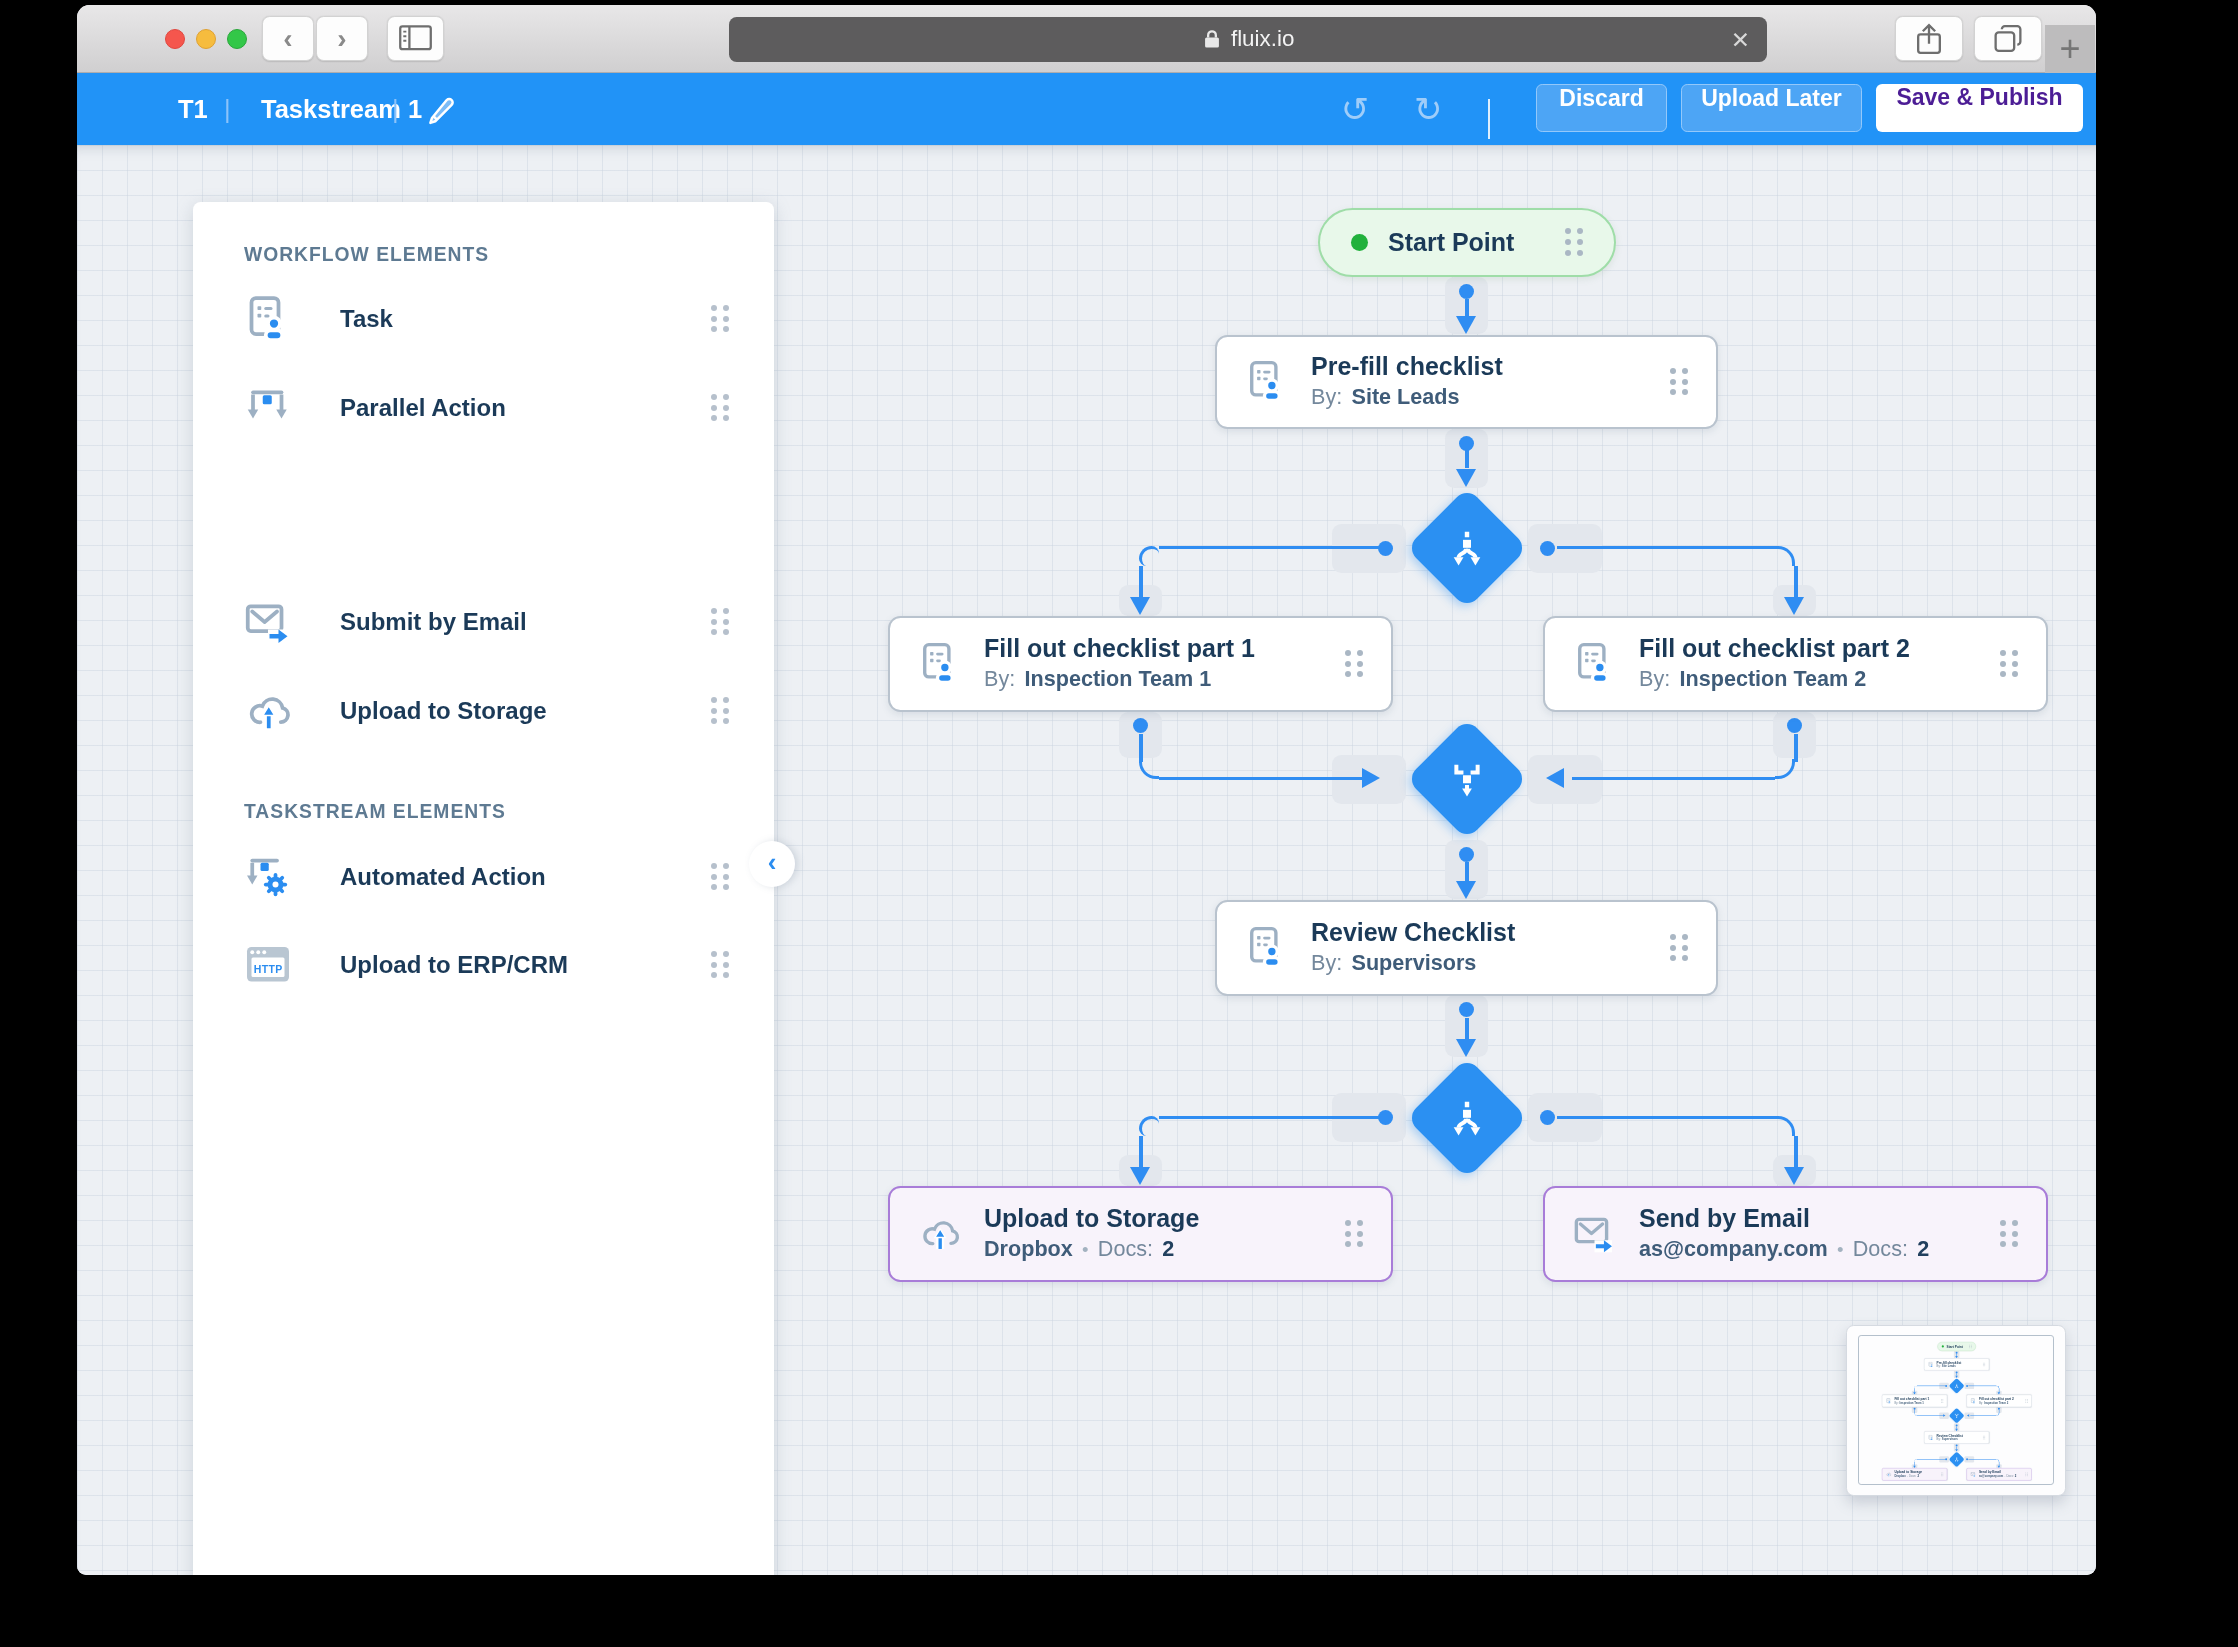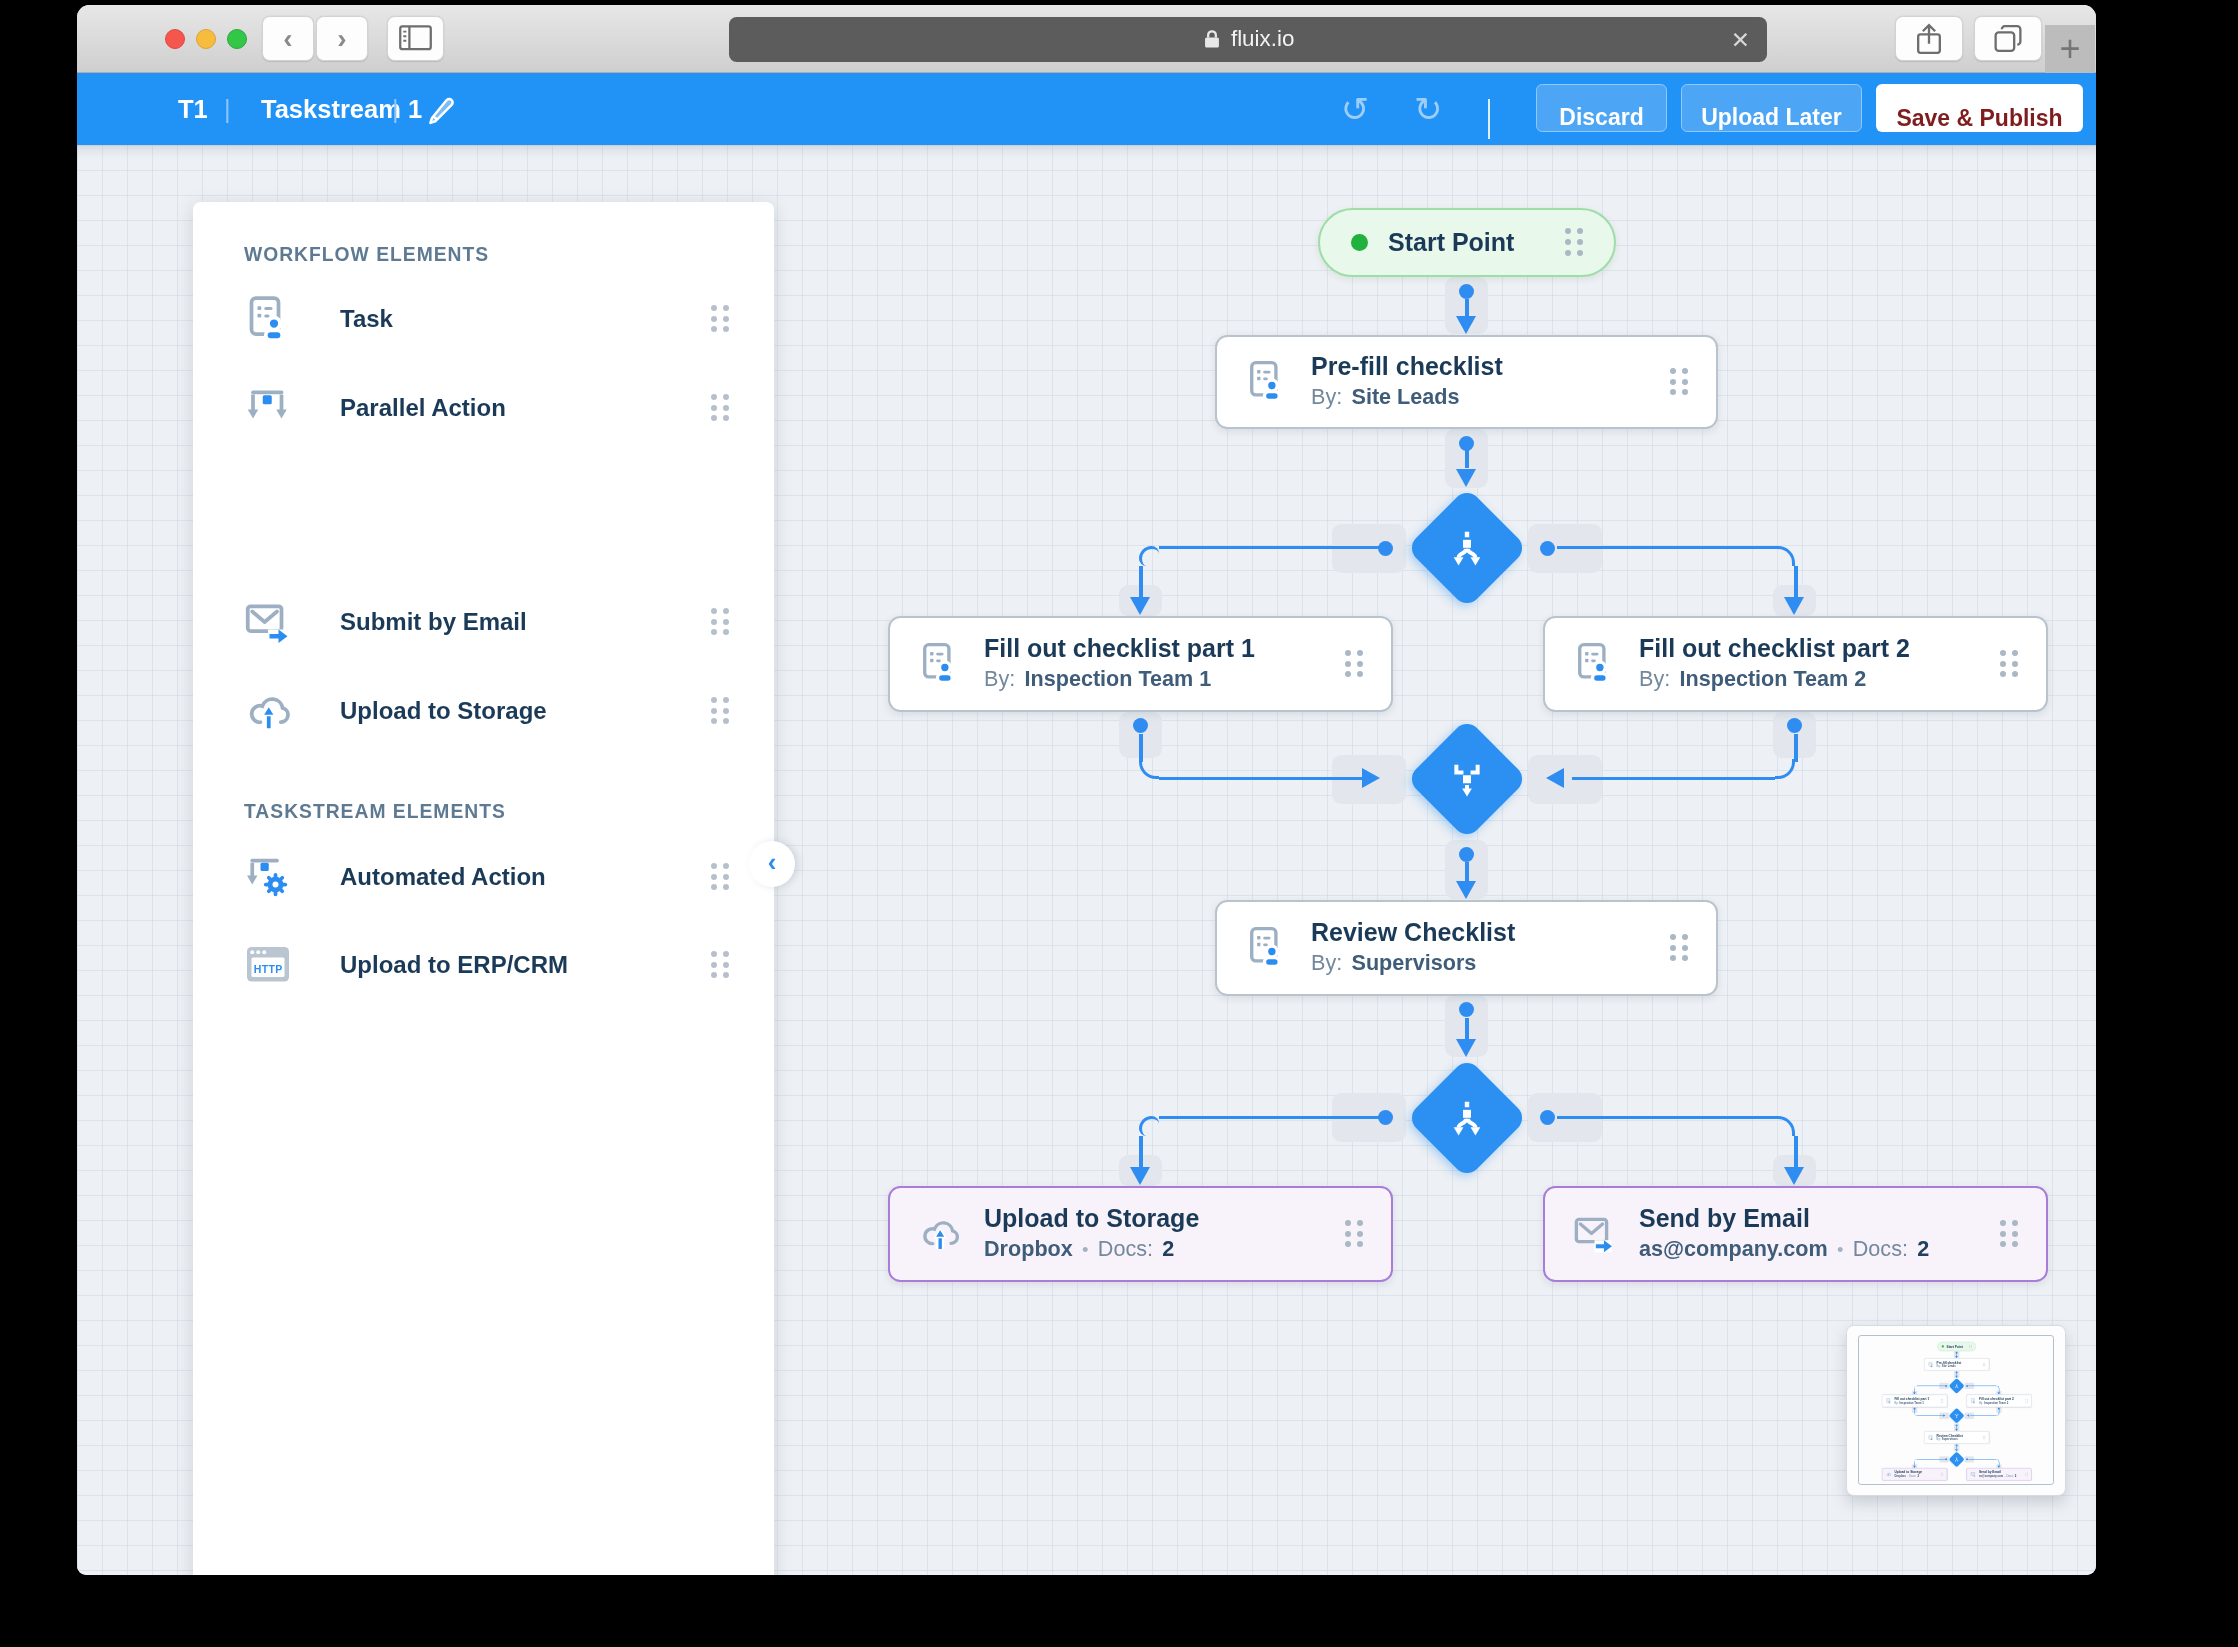--- a/index.html
+++ b/index.html
@@ -27,24 +27,24 @@
     border-radius:7.7px;display:flex;align-items:center;justify-content:center;gap:9.3px;
     color:#f3f3f3;font-size:22.4px;}
   .urlclose{position:absolute;right:17px;top:10px;color:#d8d8d8;font-size:23px;cursor:pointer;}
   .plusstrip{position:absolute;left:1968px;top:20px;width:50px;height:48px;background:#bdbcbd;
     display:flex;align-items:center;justify-content:center;color:#757575;font-size:36px;font-weight:300;}
   
   .appbar{position:absolute;left:0;top:68px;width:100%;height:73px;background:var(--accent);
     display:block;color:#fff;}
   .appbar .t{position:absolute;top:0;height:73px;display:flex;align-items:center;font-size:25.5px;}
   .sep{color:#8cc3fa;font-size:20px;}
-  .hbtn{position:absolute;top:79px;height:48px;border-radius:6.2px;display:flex;align-items:flex-end;
+  .hbtn{position:absolute;top:79px;height:48px;border-radius:6.2px;display:flex;align-items:flex-start;
     justify-content:center;font-size:23px;font-weight:600;cursor:pointer;}
   .hbtn.ghost{background:#4da5f5;border:1.5px solid #93c8fa;color:#fff;}
-  .hbtn.primary{background:#fff;color:#7f1d1d;font-weight:700;}
+  .hbtn.primary{background:#fff;color:#4c1d95;font-weight:700;}
   .undoredo{position:absolute;top:68px;height:73px;display:flex;align-items:center;
     color:#9fcdf9;font-size:34px;font-family:"DejaVu Sans",sans-serif;cursor:pointer;}
   
   .canvas{position:absolute;left:0;top:140px;width:2019px;height:1430px;background:#edf0f4;
     background-image:linear-gradient(rgba(205,213,224,.5) 1.5px,transparent 1.5px),
       linear-gradient(90deg,rgba(205,213,224,.5) 1.5px,transparent 1.5px);
     background-size:25px 25px;
     box-shadow:inset 0 12.4px 14px -10.8px rgba(90,110,130,.28);}
   
   .sidebar{position:absolute;left:116px;top:57px;width:581px;height:1580px;background:#fff;

